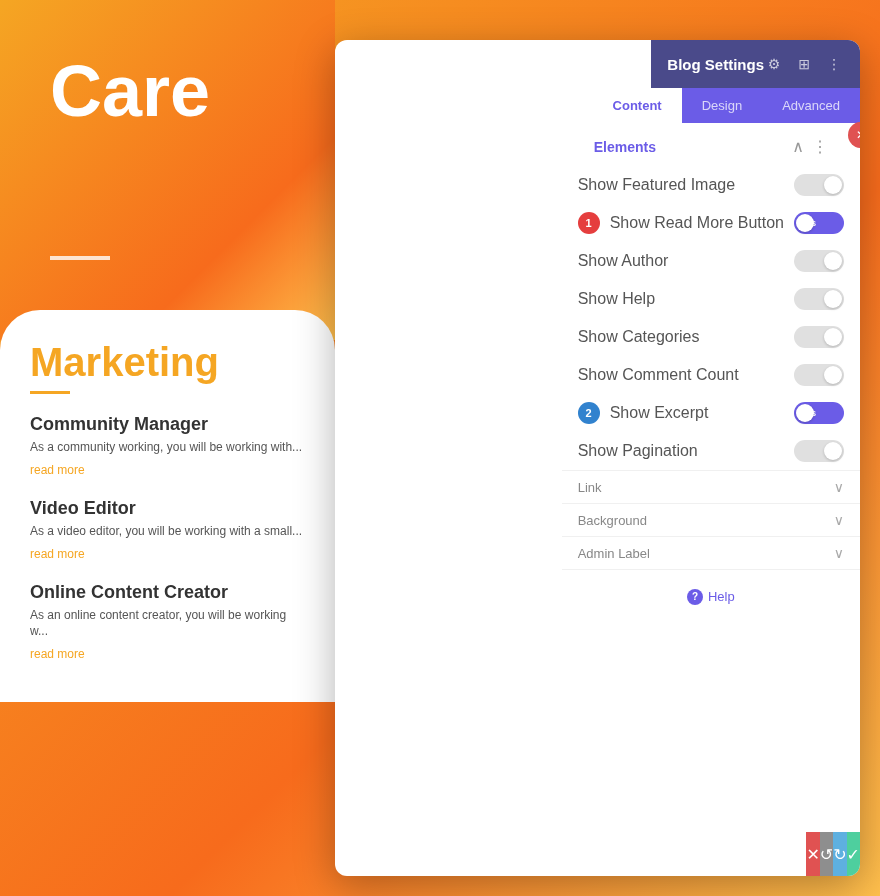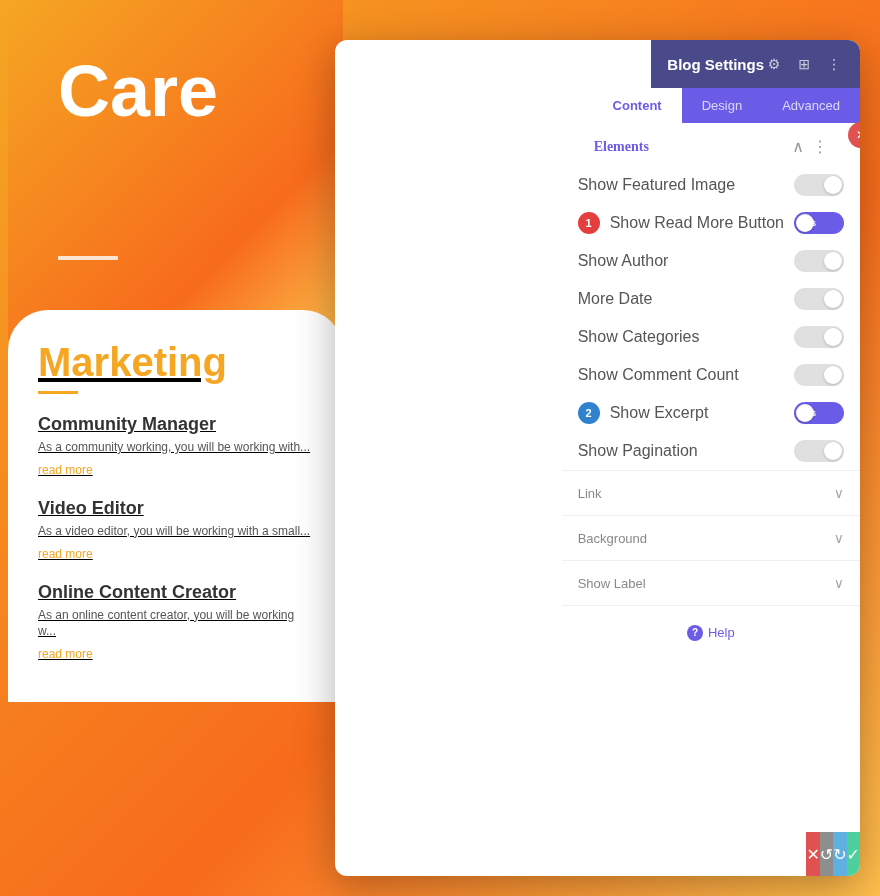--- a/index.html
+++ b/index.html
@@ -16,26 +16,25 @@
       position: absolute;
       inset: 0;
       background: linear-gradient(135deg, #f5a623 0%, #f76b1c 60%, #ffc04d 100%);
       z-index: 0;
     }
 
     
     .left-content {
       position: absolute;
       top: 0;
-      left: 8px;
+      left: 0;
       width: 335px;
       height: 896px;
       z-index: 1;
       overflow: hidden;
-      text-decoration: underline;
     }
 
     .hero-section {
       position: relative;
       height: 340px;
       background: linear-gradient(135deg, #f5a623 0%, #f76b1c 70%, #ffc04d 100%);
       overflow: hidden;
     }
 
     .hero-title {
@@ -176,21 +175,20 @@
       overflow-y: auto;
       padding: 0;
     }
 
     
     .section-header {
       display: flex;
       align-items: center;
       justify-content: space-between;
       padding: 14px 32px 10px;
-      font-family: Liberation Serif, serif;
     }
 
     .section-heading {
       font-size: 14px;
       font-weight: 600;
       color: #6b5ce7;
     }
 
     .section-header-icons {
       display: flex;
@@ -291,21 +289,21 @@
       font-size: 11px;
       font-weight: 700;
       flex-shrink: 0;
     }
 
     .badge-red { background: #e53e3e; }
     .badge-blue { background: #3182ce; }
 
     
     .collapsed-section {
-      padding: 14px 16px;
+      padding: 8px 16px;
       display: flex;
       align-items: center;
       justify-content: space-between;
       border-top: 1px solid #f0f0f0;
       cursor: pointer;
     }
 
     .collapsed-section-label {
       font-size: 13px;
       color: #888;
@@ -496,21 +494,21 @@
         <div class="toggle">
           <div class="toggle-track off">
             <span class="toggle-label">NO</span>
             <div class="toggle-thumb"></div>
           </div>
         </div>
       </div>
     </div>
 
     <div class="setting-row">
-      <span class="setting-label">More Date</span>
+      <span class="setting-label">Show Help</span>
       <div style="margin-left:auto; display:flex; align-items:center; gap:6px;">
         <div class="toggle">
           <div class="toggle-track off">
             <span class="toggle-label">NO</span>
             <div class="toggle-thumb"></div>
           </div>
         </div>
       </div>
     </div>
 
@@ -567,21 +565,21 @@
       <span class="collapsed-section-label">Link</span>
       <span class="chevron-icon">∨</span>
     </div>
 
     <div class="collapsed-section">
       <span class="collapsed-section-label">Background</span>
       <span class="chevron-icon">∨</span>
     </div>
 
     <div class="collapsed-section">
-      <span class="collapsed-section-label">Show Label</span>
+      <span class="collapsed-section-label">Admin Label</span>
       <span class="chevron-icon">∨</span>
     </div>
 
     <div class="help-section">
       <button class="help-btn">
         <span class="help-icon">?</span>
         <span>Help</span>
       </button>
     </div>
 

